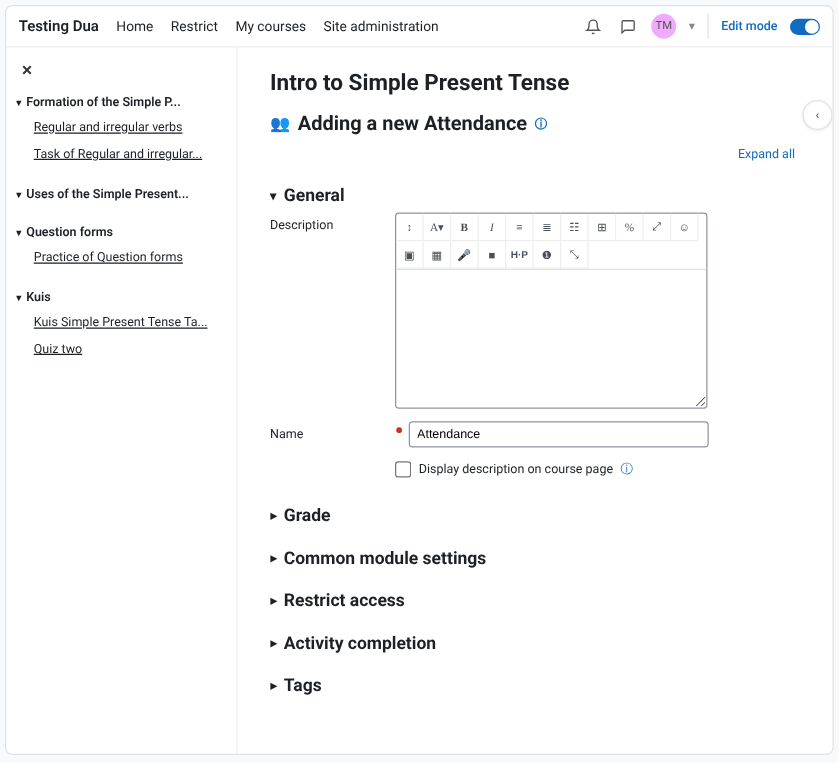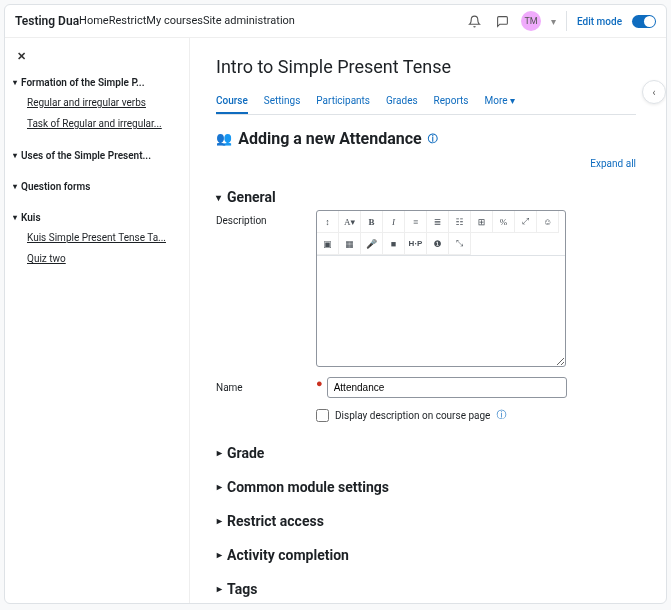--- a/index.html
+++ b/index.html
@@ -1,21 +1,21 @@
 <!DOCTYPE html>
 <html><head>
 <meta charset="utf-8">
 <style>
   * { box-sizing: border-box; margin: 0; padding: 0; }
   body { font-family: -apple-system, BlinkMacSystemFont, "Segoe UI", Roboto, sans-serif; font-size: 11px; color: #1d2125; background: #f8f9fa; width: 671px; height: 610px; overflow: hidden; }
   .frame { border: 1px solid #dee2e6; border-radius: 6px; background: #fff; margin: 4px; height: 600px; position: relative; overflow: hidden; }
   
   
   .topbar { display: flex; align-items: center; justify-content: space-between; padding: 6px 10px; border-bottom: 1px solid #eee; }
-  .topbar-left { display: flex; align-items: flex-start; }
+  .topbar-left { display: flex; align-items: center; gap: 14px; }
   .brand { font-weight: 600; font-size: 12px; }
   .topbar-right { display: flex; align-items: center; gap: 10px; font-size: 10px; }
   .icon-btn { width: 18px; height: 18px; display: inline-flex; align-items: center; justify-content: center; color: #555; }
   .avatar { width: 20px; height: 20px; border-radius: 50%; background: #f0abfc; display:inline-flex; align-items:center; justify-content:center; font-size:9px; color:#555; }
   .edit-mode { color: #0f6cbf; font-weight: 500; }
   .toggle { width: 24px; height: 13px; border-radius: 7px; background: #0f6cbf; position: relative; display: inline-block; vertical-align: middle; }
   .toggle::after { content:""; position:absolute; right:1px; top:1px; width:11px; height:11px; border-radius:50%; background:#fff; }
   .divider-v { width:1px; height:20px; background:#dee2e6; }
   
   .body { display: flex; height: calc(100% - 33px); }
@@ -24,21 +24,21 @@
   .sidebar { width: 185px; border-right: 1px solid #eee; padding: 10px 8px; font-size: 10px; overflow: hidden; }
   .close-x { font-size: 11px; color:#333; padding: 2px 4px; display:inline-block; margin-bottom: 8px; font-weight: bold; }
   .nav-sec { margin-bottom: 12px; }
   .nav-sec-h { font-weight: 600; font-size: 10px; color: #1d2125; padding: 4px 0; display:flex; align-items:center; gap:4px; white-space: nowrap; overflow:hidden; text-overflow:ellipsis; }
   .nav-sec-h .chev { font-size: 8px; }
   .nav-item { padding: 5px 0 5px 14px; color:#1d2125; white-space: nowrap; overflow:hidden; text-overflow:ellipsis;text-decoration:underline; }
   
   
   .main { flex:1; padding: 18px 30px 10px 26px; overflow-y: auto; position:relative; }
   .drawer-toggle { position:absolute; top: 42px; right: 0; width:24px;height:24px; border:1px solid #dee2e6; border-radius:50%; background:#fff; display:flex; align-items:center; justify-content:center; font-size:10px; color:#555; box-shadow:0 1px 3px rgba(0,0,0,.08);}
-  h1 { font-size: 18px; font-weight: 400; margin-bottom: 12px; }
+  h1 { font-size: 18px; font-weight: 700; margin-bottom: 12px; }
   .tabs { display:flex; gap: 16px; border-bottom: 1px solid #dee2e6; font-size: 10px; margin-bottom: 14px; }
   .tab { padding: 6px 0; color: #0f6cbf; }
   .tab.active { border-bottom: 2px solid #0f6cbf; font-weight: 500; }
   
   h2 { font-size: 16px; font-weight: 700; margin-bottom: 10px; display:flex; align-items:center; gap:6px; }
   h2 .mod-icon { font-size: 13px; color:#555; }
   h2 .help { font-size: 10px; color:#0f6cbf; }
   .expand-all { text-align: right; font-size: 10px; color:#0f6cbf; margin-bottom: 15px; }
   
   fieldset { border: none; margin-bottom: 8px; }
@@ -113,42 +113,35 @@
         <div class="nav-sec-h">
             <span class="chev">▾</span>
             <span>Uses of the Simple Present...</span>
           </div>
       </div>
       <div class="nav-sec">
         <div class="nav-sec-h">
             <span class="chev">▾</span>
             <span>Question forms</span>
           </div>
+        <div class="nav-item">Practice of Question forms</div>
       </div>
       <div class="nav-sec">
         <div class="nav-sec-h">
             <span class="chev">▾</span>
             <span>Kuis</span>
           </div>
         <div class="nav-item">Kuis Simple Present Tense Ta...</div>
         <div class="nav-item">Quiz two</div>
       </div>
     </nav>
 
     <main class="main">
       <div class="drawer-toggle">‹</div>
       <h1>Intro to Simple Present Tense</h1>
-      <div class="tabs">
-        <span class="tab active">Course</span>
-        <span class="tab">Settings</span>
-        <span class="tab">Participants</span>
-        <span class="tab">Grades</span>
-        <span class="tab">Reports</span>
-        <span class="tab">More ▾</span>
-      </div>
 
       <h2>
         <span class="mod-icon">👥</span>
         <span>Adding a new Attendance</span>
         <span class="help">ⓘ</span>
       </h2>
       <div class="expand-all">Expand all</div>
 
       <fieldset>
         <div class="fs-legend">

